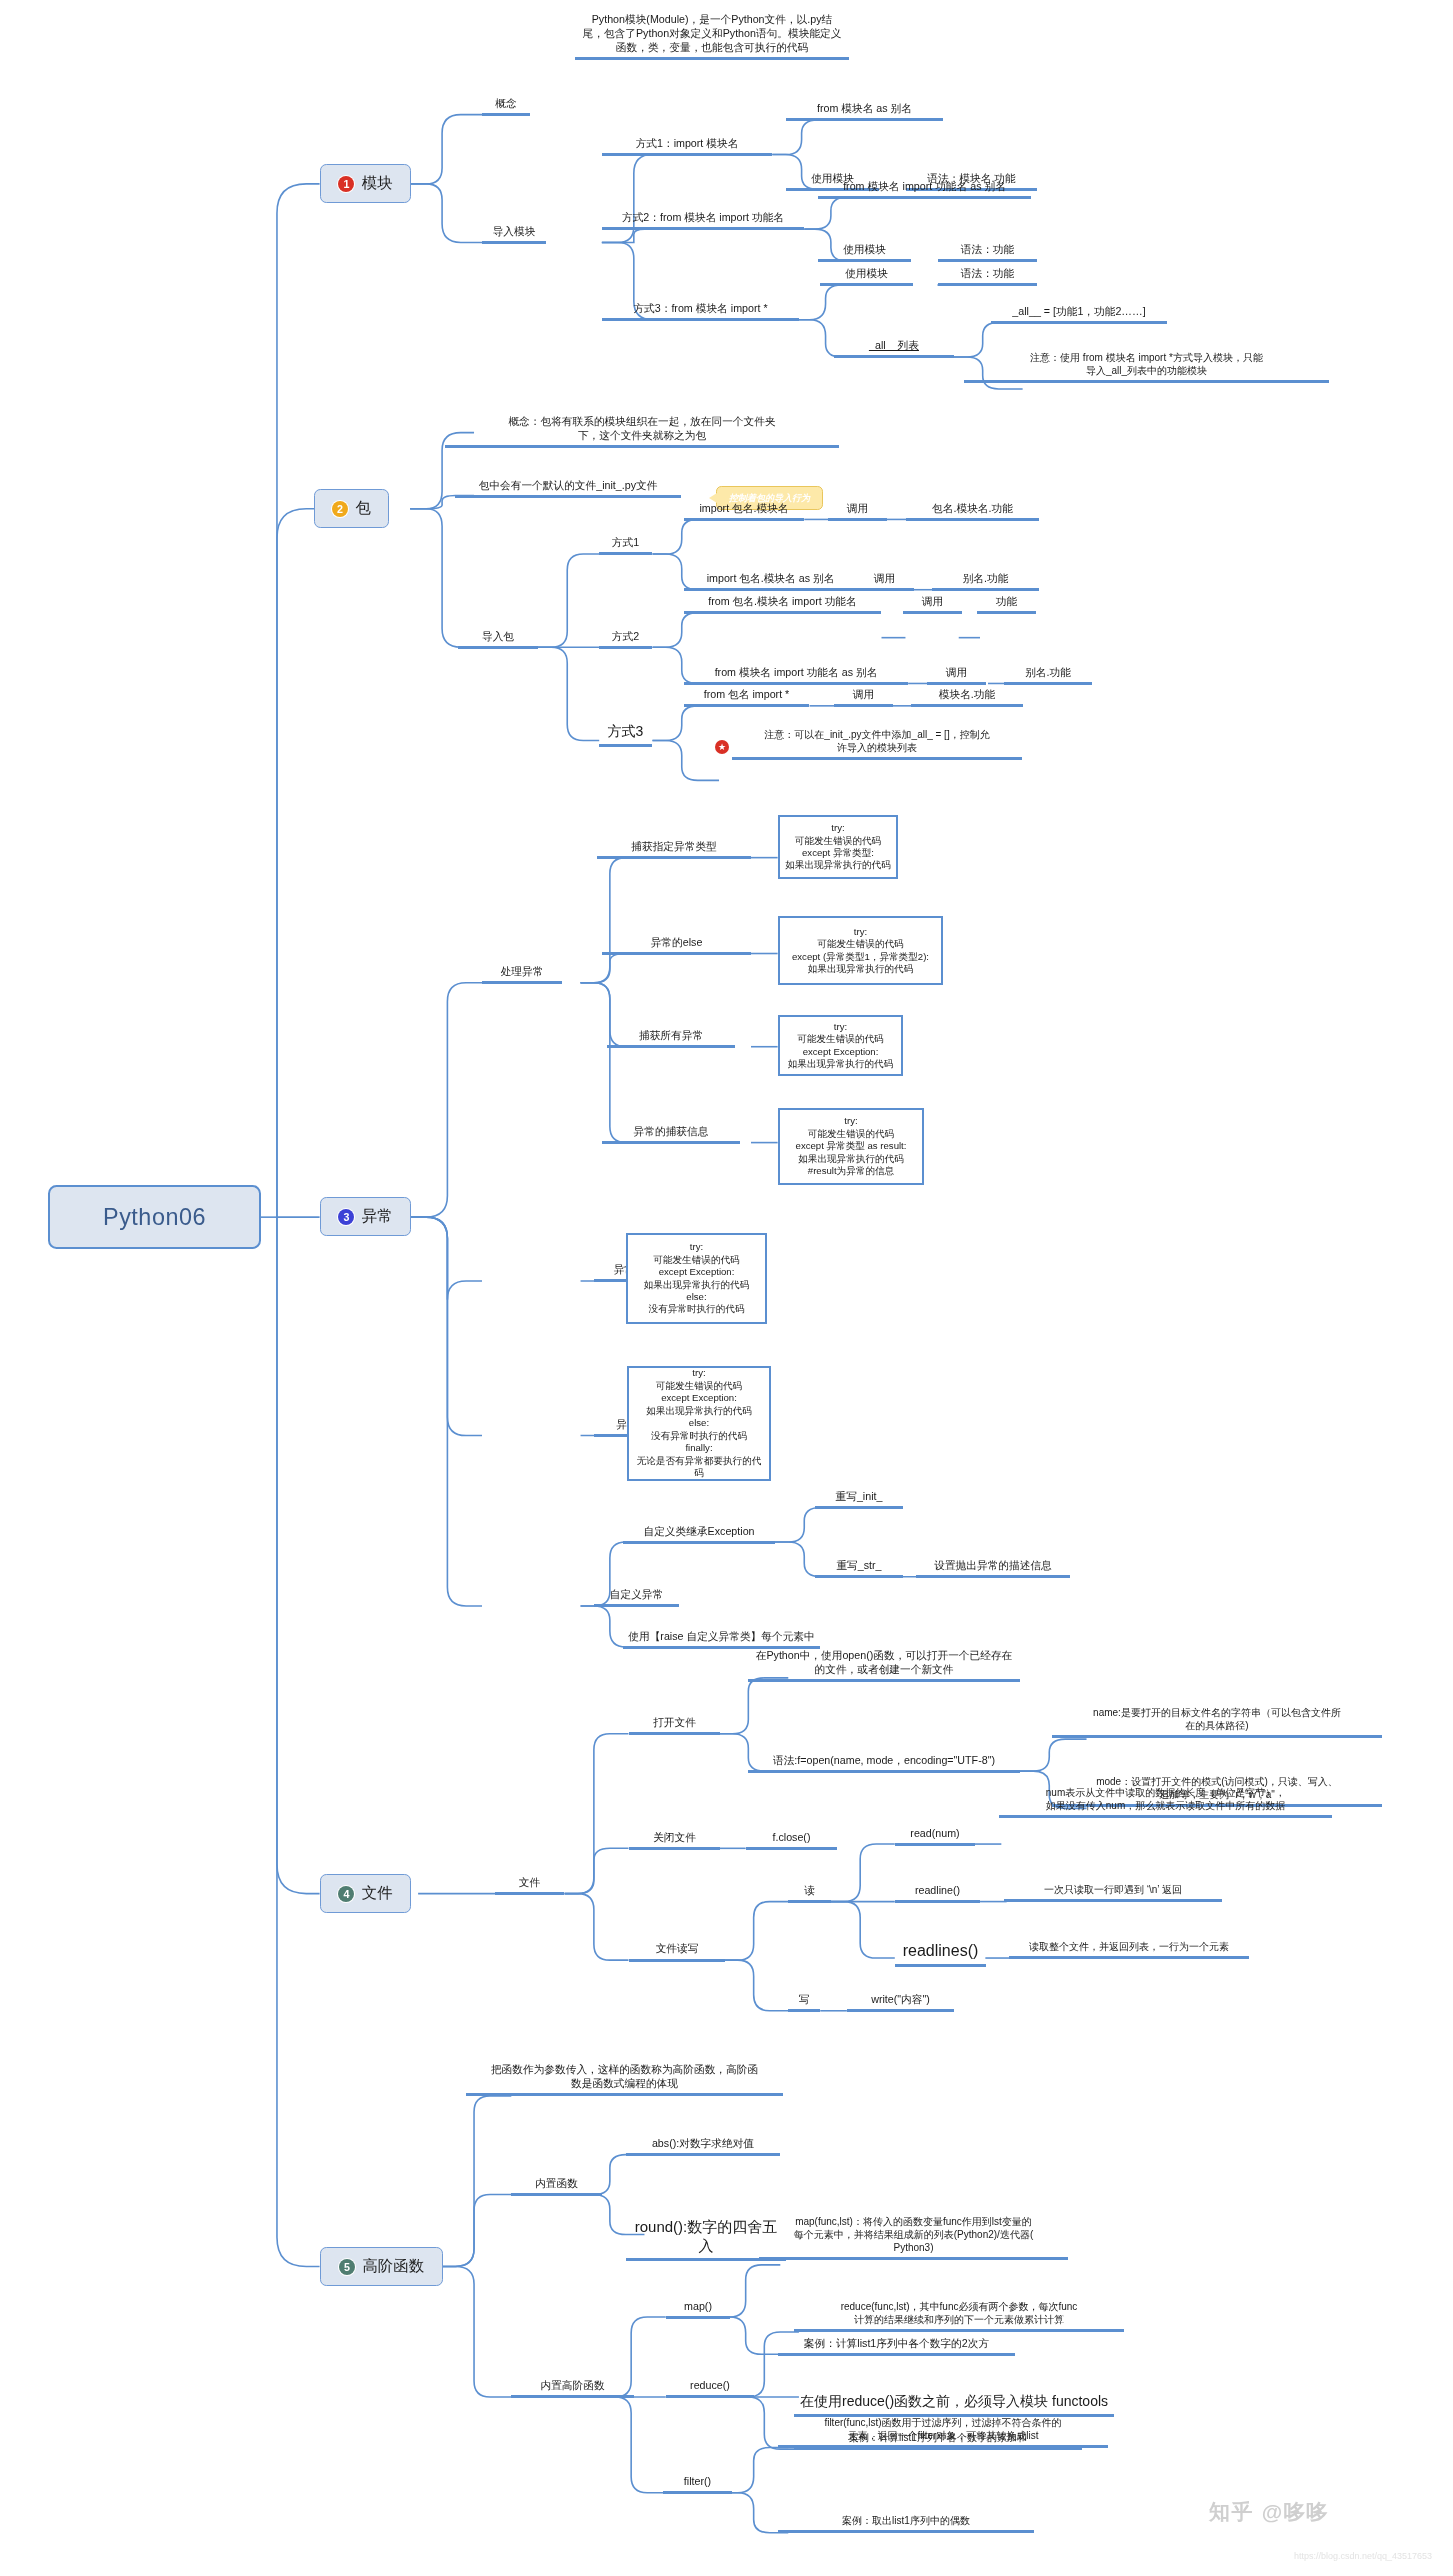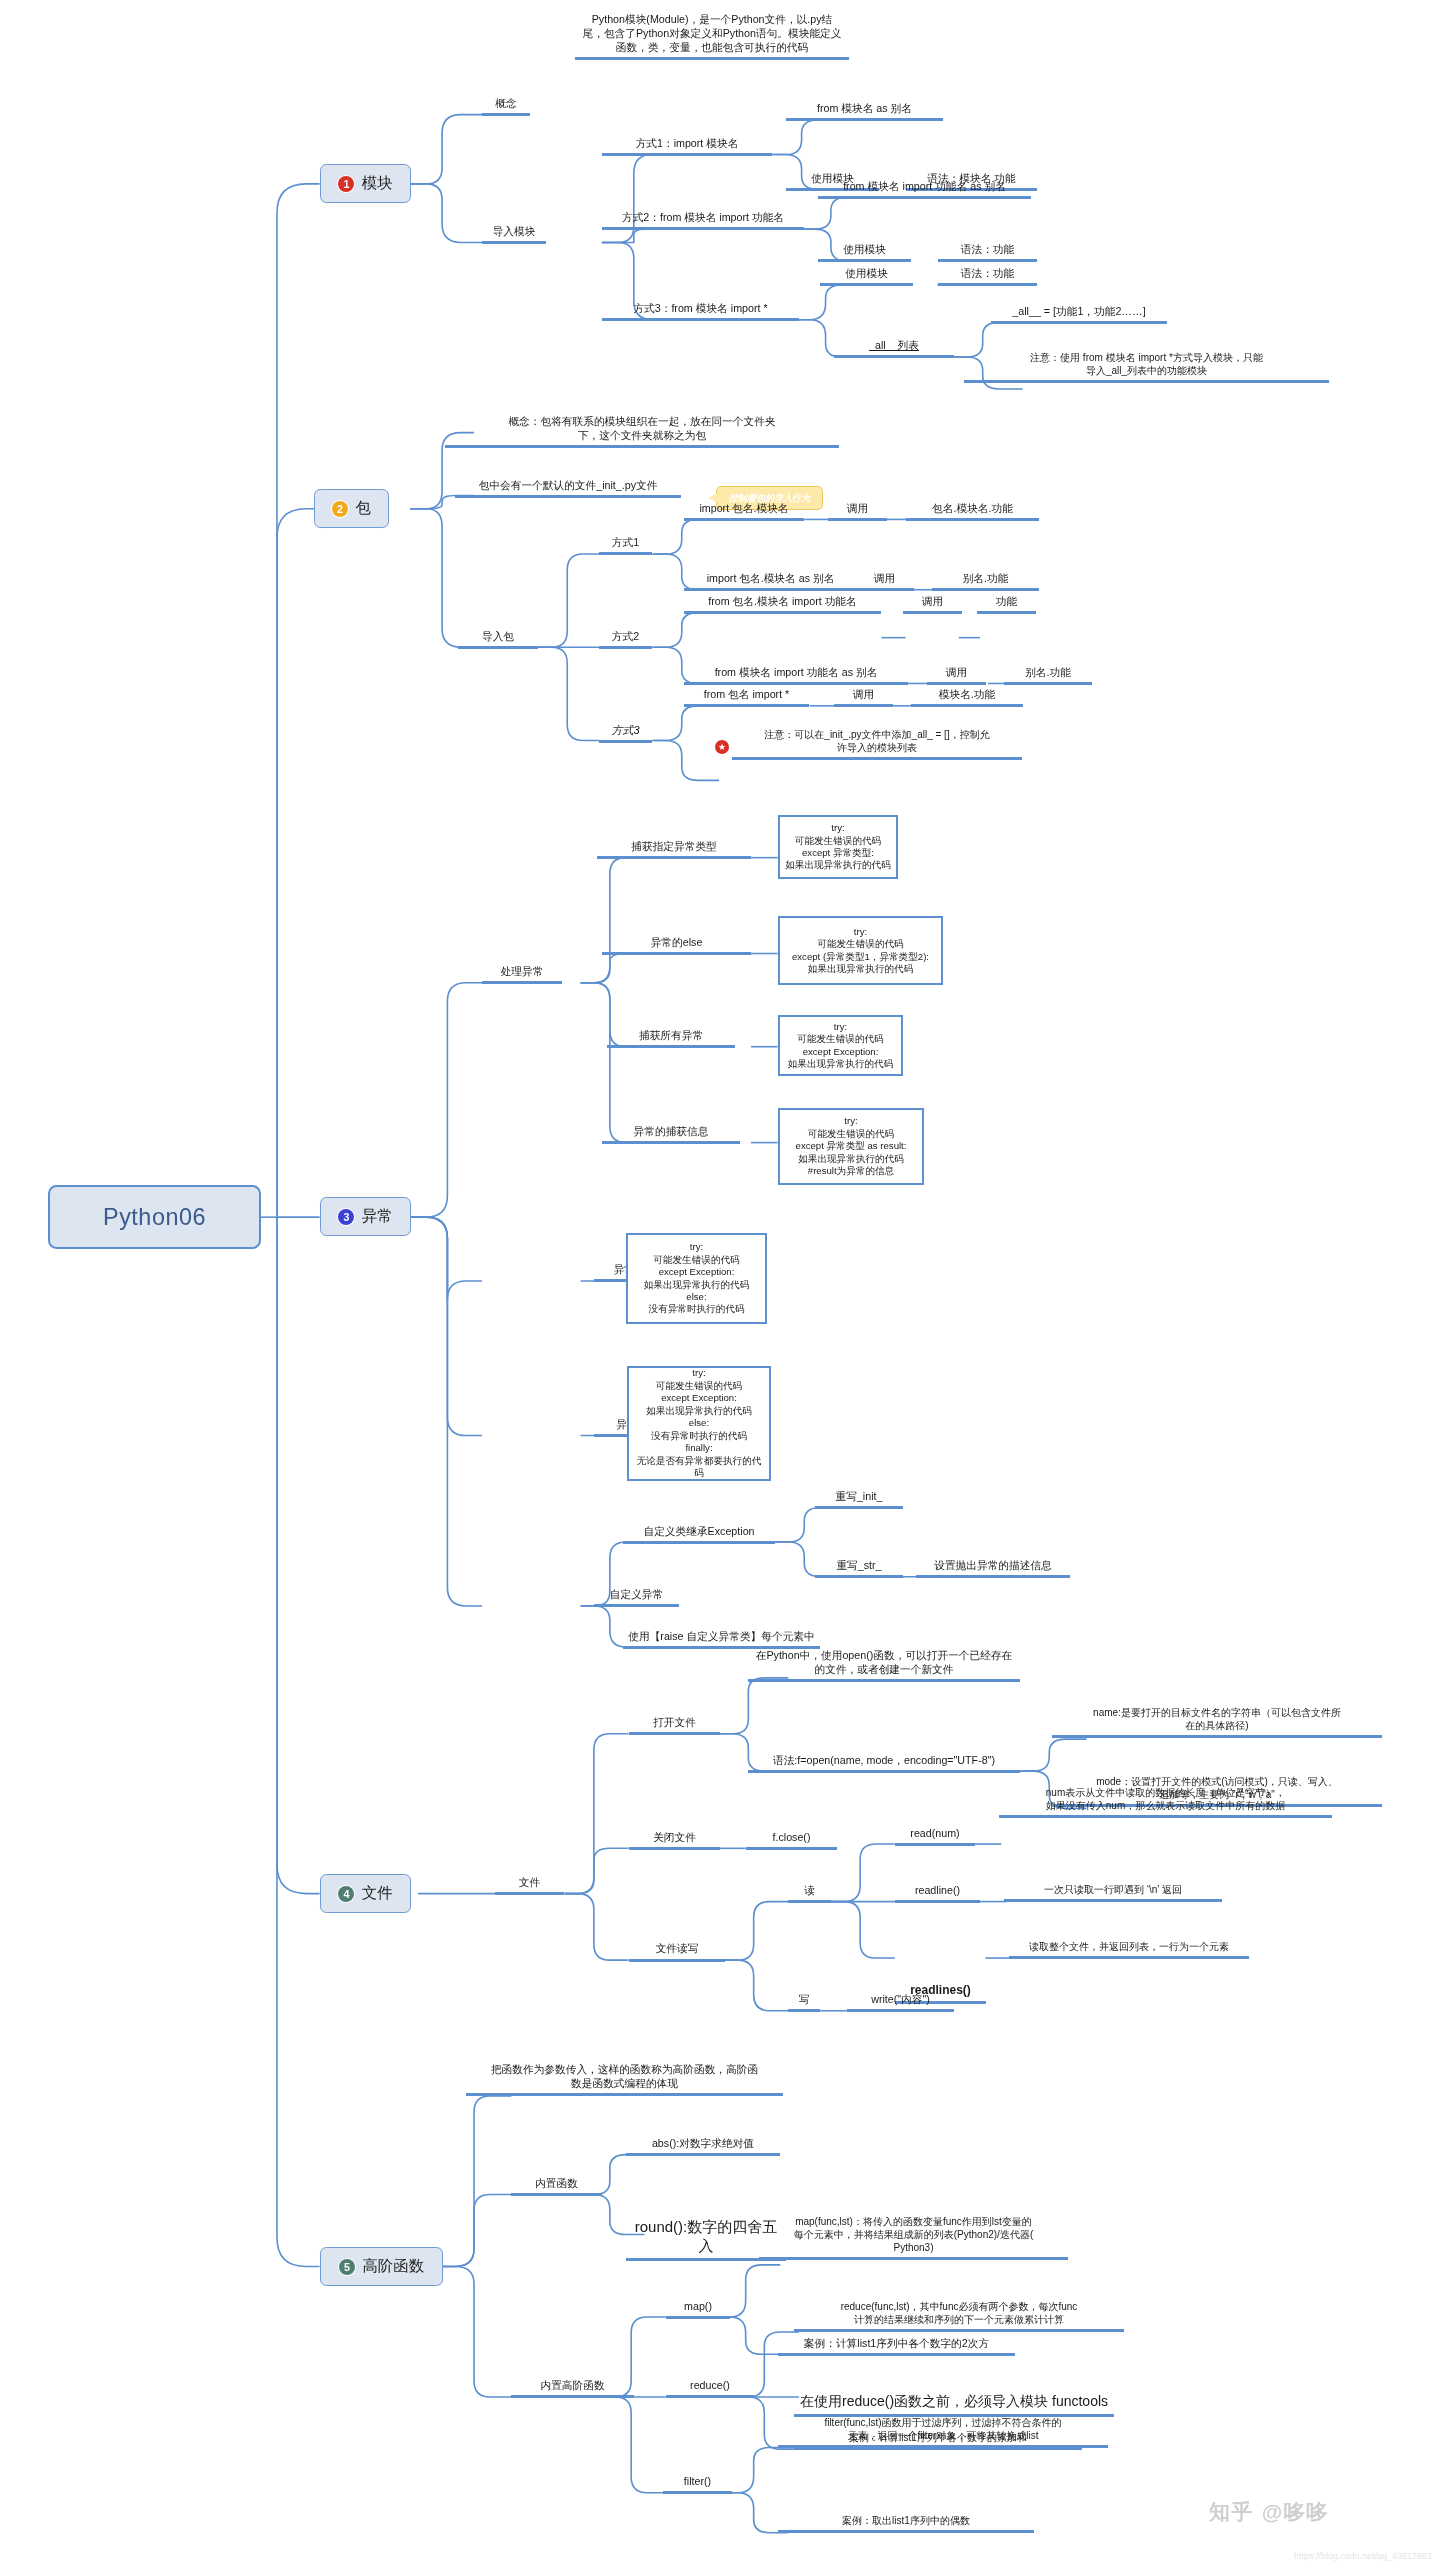--- a/index.html
+++ b/index.html
@@ -318,21 +318,21 @@
   <div class="node" style="left:932px; top:572px; width:107px; font-size:10.7px;">别名.功能</div>
 
   <div class="node" style="left:599px; top:630px; width:53px; font-size:10.7px;">方式2</div>
   <div class="node" style="left:684px; top:595px; width:197px; font-size:10.7px;">from 包名.模块名 import 功能名</div>
   <div class="node" style="left:903px; top:595px; width:59px; font-size:10.7px;">调用</div>
   <div class="node" style="left:977px; top:595px; width:59px; font-size:10.7px;">功能</div>
   <div class="node" style="left:684px; top:666px; width:224px; font-size:10.7px;">from 模块名 import 功能名 as 别名</div>
   <div class="node" style="left:927px; top:666px; width:59px; font-size:10.7px;">调用</div>
   <div class="node" style="left:1004px; top:666px; width:88px; font-size:10.7px;">别名.功能</div>
 
-  <div class="node" style="left:599px; top:723px; width:53px; font-size:11px;font-style:italic;">方式3</div>
+  <div class="node" style="left:599px; top:723px; width:53px; font-size:14px;">方式3</div>
   <div class="node" style="left:684px; top:688px; width:125px; font-size:10.7px;">from 包名 import *</div>
   <div class="node" style="left:834px; top:688px; width:59px; font-size:10.7px;">调用</div>
   <div class="node" style="left:911px; top:688px; width:112px; font-size:10.7px;">模块名.功能</div>
   <div class="starmark" style="left:715px; top:740px;">★</div>
   <div class="node" style="left:732px; top:729px; width:290px; font-size:10px;">注意：可以在_init_.py文件中添加_all_ = []，控制允
 许导入的模块列表</div>
 
   <div class="node" style="left:482px; top:965px; width:80px; font-size:10.7px;">处理异常</div>
 
   <div class="node" style="left:597px; top:840px; width:154px; font-size:10.7px;">捕获指定异常类型</div>
@@ -399,21 +399,21 @@
   <div class="node" style="left:629px; top:1831px; width:91px; font-size:10.7px;">关闭文件</div>
   <div class="node" style="left:746px; top:1831px; width:91px; font-size:10.7px;">f.close()</div>
 
   <div class="node" style="left:629px; top:1943px; width:96px; font-size:10.7px;font-family:Liberation Mono, monospace;">文件读写</div>
   <div class="node" style="left:788px; top:1884px; width:43px; font-size:10.7px;">读</div>
   <div class="node" style="left:895px; top:1827px; width:80px; font-size:10.7px;">read(num)</div>
   <div class="node" style="left:999px; top:1787px; width:333px; font-size:10px;">num表示从文件中读取的数据的长度（单位是字节），
 如果没有传入num，那么就表示读取文件中所有的数据</div>
   <div class="node" style="left:895px; top:1884px; width:85px; font-size:10.7px;">readline()</div>
   <div class="node" style="left:1004px; top:1884px; width:218px; font-size:10px;">一次只读取一行即遇到 ‘\n’ 返回</div>
-  <div class="node" style="left:895px; top:1983px; width:91px; font-size:12px;font-weight:bold;">readlines()</div>
+  <div class="node" style="left:895px; top:1941px; width:91px; font-size:16px;">readlines()</div>
   <div class="node" style="left:1009px; top:1941px; width:240px; font-size:10px;">读取整个文件，并返回列表，一行为一个元素</div>
   <div class="node" style="left:788px; top:1993px; width:32px; font-size:10.7px;">写</div>
   <div class="node" style="left:847px; top:1993px; width:107px; font-size:10.7px;">write("内容")</div>
 
   <div class="node" style="left:466px; top:2063px; width:317px; font-size:10.7px;">把函数作为参数传入，这样的函数称为高阶函数，高阶函
 数是函数式编程的体现</div>
   <div class="node" style="left:511px; top:2177px; width:91px; font-size:10.7px;">内置函数</div>
   <div class="node" style="left:626px; top:2137px; width:154px; font-size:10.7px;">abs():对数字求绝对值</div>
   <div class="node" style="left:626px; top:2217px; width:160px; font-size:15px;">round():数字的四舍五入</div>
 

